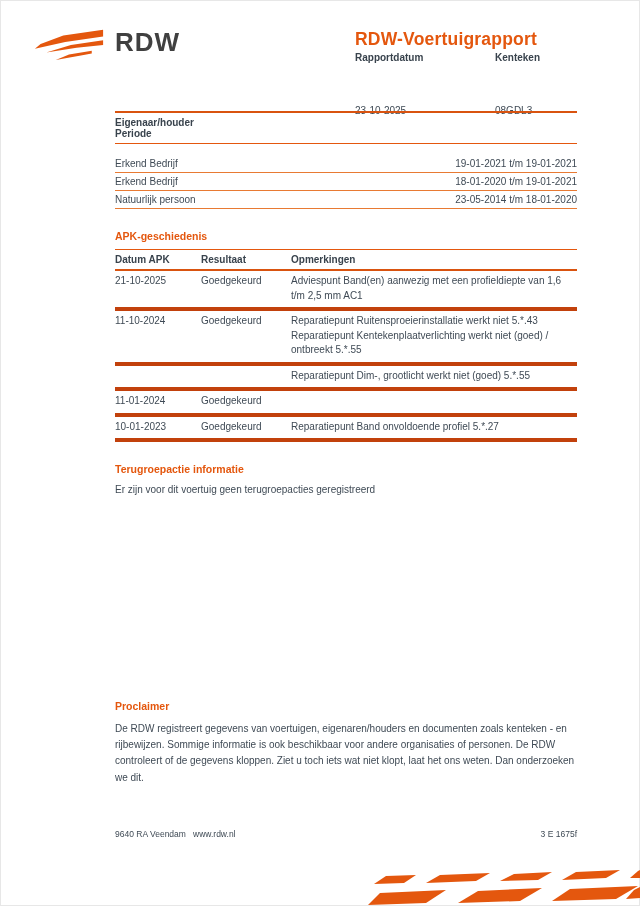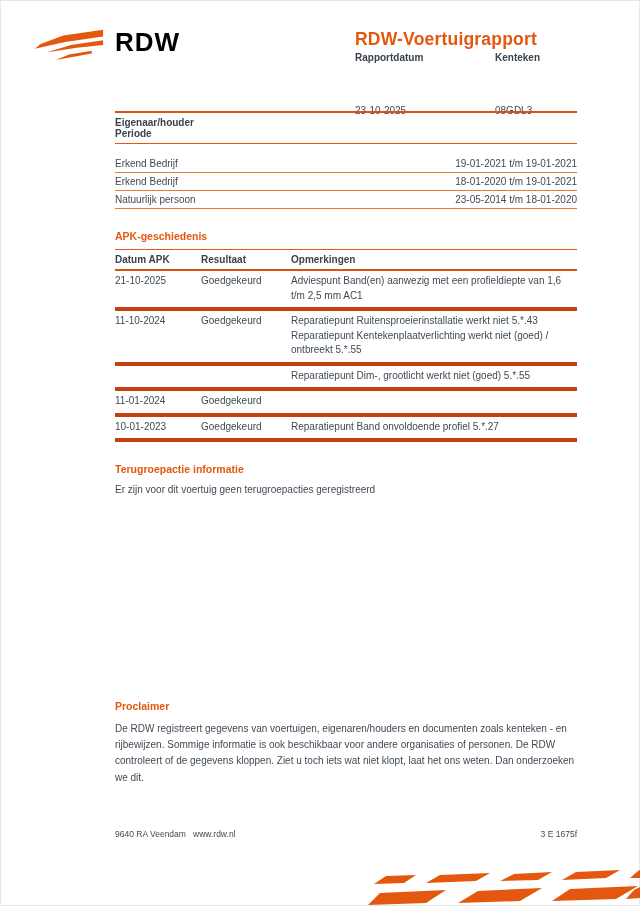--- a/index.html
+++ b/index.html
@@ -14,21 +14,21 @@
     color:#3f4a55;
     font-size:10px;
     overflow:hidden;
     box-shadow: inset 0 0 0 1px #e7e7e7;
   }
 
   
   .header { position:absolute; top:26px; left:32px; right:63px; height:70px; }
   .brand { position:absolute; left:0; top:0; display:flex; align-items:flex-start; gap:9px; }
   .logo { width:74px; height:36px; display:block; }
-  .logo-text { font-size:26px; font-weight:600; color:#000000; letter-spacing:1px; line-height:32px; }
+  .logo-text { font-size:26px; font-weight:600; color:#404040; letter-spacing:1px; line-height:32px; }
 
   .report-meta { position:absolute; left:323px; top:4px; right:0; }
   .report-title { font-size:17.5px; font-weight:700; color:#e4570e; letter-spacing:0.2px; line-height:1.1; }
   .meta-grid { margin-top:3px; display:grid; grid-template-columns:98px auto; row-gap:5px;gap:42px; }
   .meta-label { font-weight:700; color:#39434d; }
   .meta-value { color:#3f4a55; }
 
   
   .content { position:absolute; left:115px; top:111px; width:462px; }
 

